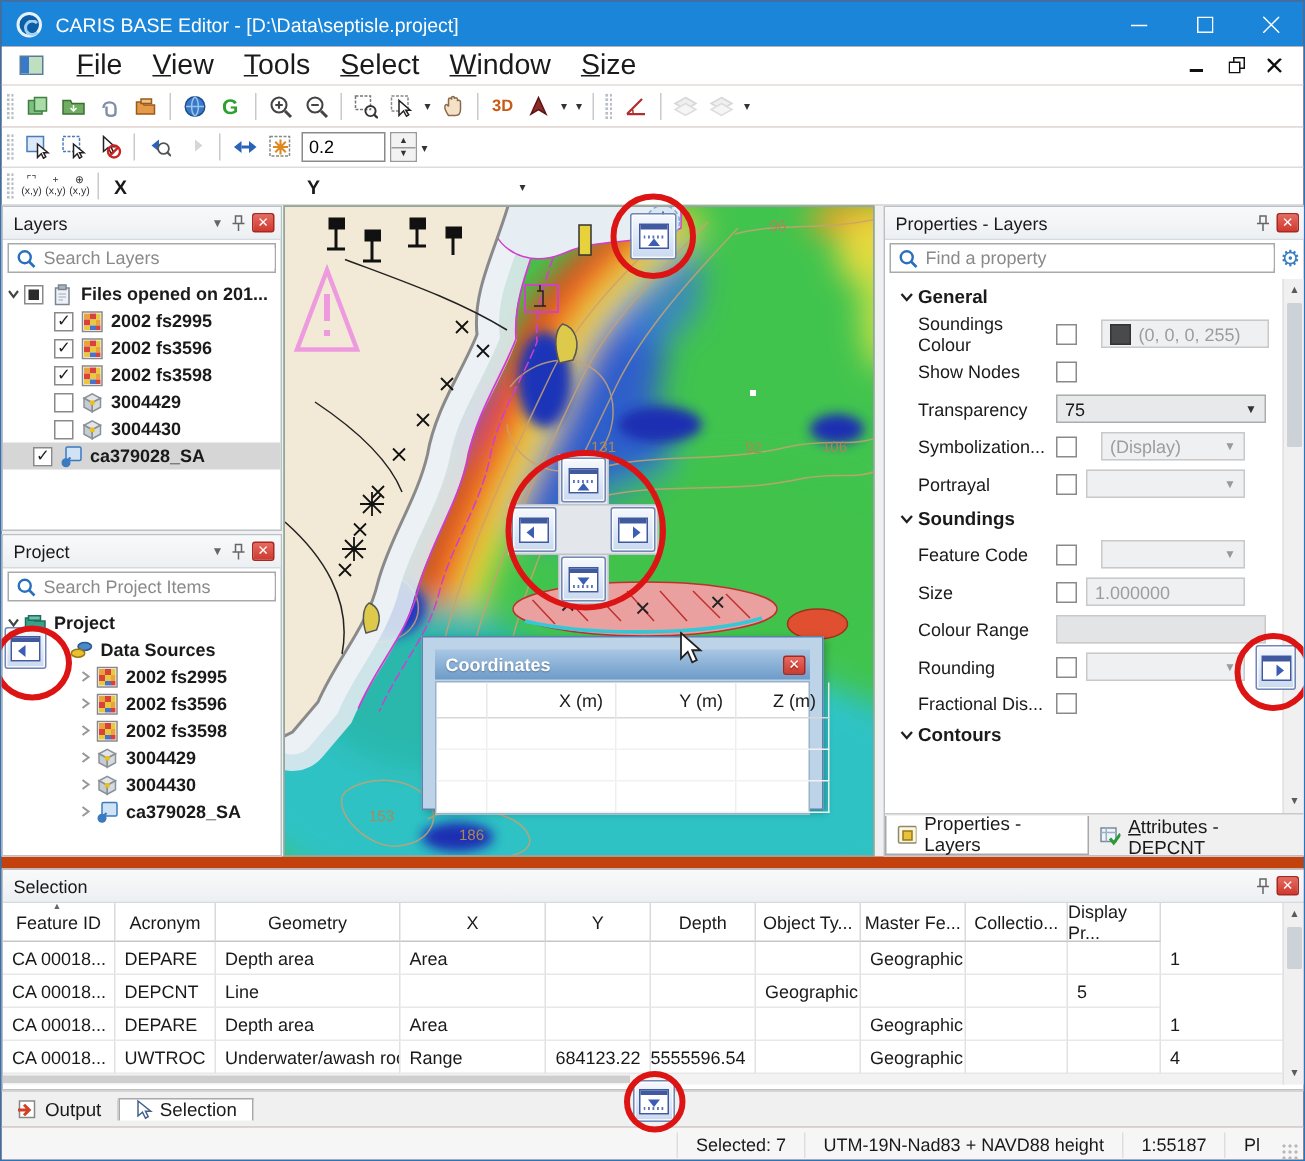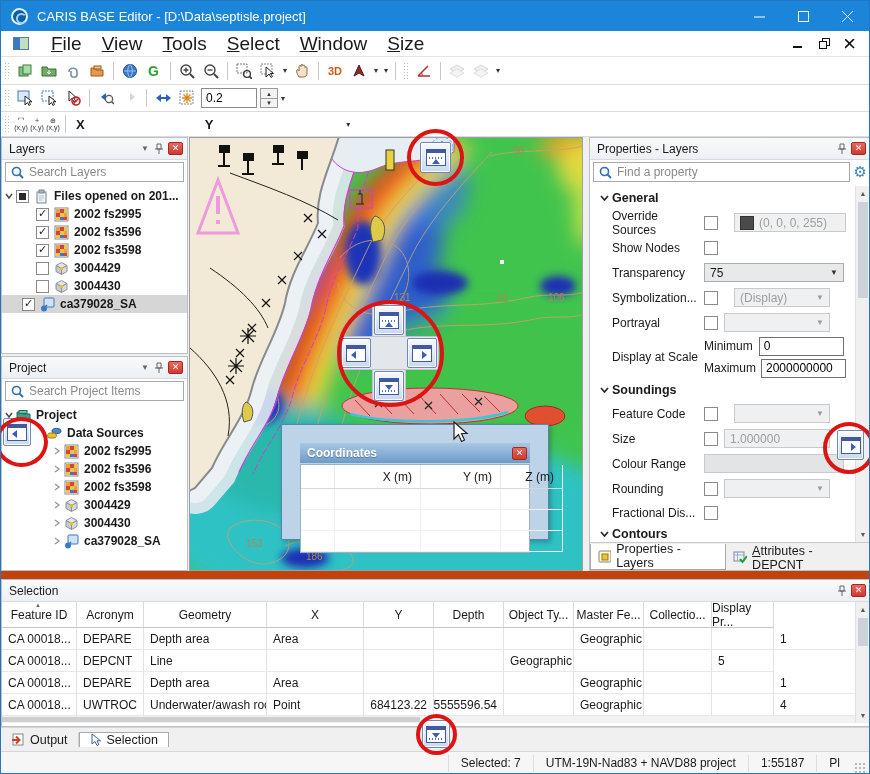--- a/index.html
+++ b/index.html
@@ -96,21 +96,21 @@
   .tri.up { left:5px; top:9px; border-left:4px solid transparent; border-right:4px solid transparent; border-bottom:5px solid #3b5db4; }
   .tri.down { left:5px; top:6px; border-left:4px solid transparent; border-right:4px solid transparent; border-top:5px solid #3b5db4; }
   .tri.left { left:4px; top:5px; border-top:4px solid transparent; border-bottom:4px solid transparent; border-right:5px solid #3b5db4; }
   .tri.right { left:9px; top:5px; border-top:4px solid transparent; border-bottom:4px solid transparent; border-left:5px solid #3b5db4; }
   .dots { position:absolute; left:2px; right:2px; height:2px; background-image:linear-gradient(90deg,#5a74b8 50%,transparent 50%); background-size:3px 2px; }
   .cross-bg { position:absolute; background:#e3e6ea; border:1px solid #bfc4cb; }
 
   .red-circle { position:absolute; border:4px solid #dd1414; border-radius:50%; pointer-events:none; z-index:60; }
 
   
-  .coords-win { position:absolute; left:280px; top:423px; width:268px; height:116px; border:1px solid #5a82ac; background:#bdd3e8; padding:18px; box-shadow:2px 2px 5px rgba(0,0,0,.25); z-index:40; }
+  .coords-win { position:absolute; left:280px; top:423px; width:268px; height:116px; border:1px solid #5a82ac; background:#bdd3e8; padding:8px; box-shadow:2px 2px 5px rgba(0,0,0,.25); z-index:40; }
   .coords-title { height:20px; background:linear-gradient(#a9c7e3,#6d9bc9); display:flex; align-items:center; padding:0 3px 0 7px; color:#fff; font-weight:bold; font-size:12px; text-shadow:0 1px 1px rgba(0,0,0,.3); }
   .coords-body { background:#fff; border:1px solid #9ab2c8; height:89px; margin-top:1px; position:relative; }
   .coords-grid { display:grid; grid-template-columns:34px 86px 80px 62px; }
   .coords-grid .ch { height:24px; display:flex; align-items:center; justify-content:flex-end; padding-right:8px; border-right:1px solid #e8e8e8; border-bottom:1px solid #d8d8d8; font-size:12px; }
   .coords-grid .cc { height:21px; border-right:1px solid #efefef; border-bottom:1px solid #f1f1f1; }
   .cursor-arrow { position:absolute; z-index:70; }
 
   
   .sel-panel { position:absolute; left:0; top:578px; width:870px; height:148px; background:#fff; border:1px solid #b9c0c7; }
   .sel-table { position:absolute; left:0; top:22px; width:855px; }
@@ -688,21 +688,21 @@
       <div style="position:absolute;left:0;top:48px;right:15px;bottom:28px;overflow:hidden">
         <div class="sec-hdr" style="height:24px">
           <span class="chev">
               <svg width="11" height="10">
                 <path d="M2 3 L5.5 7 L9 3" fill="none" stroke="#222" stroke-width="1.6"></path>
               </svg>
             </span>
           <span>General</span>
         </div>
         <div class="prop-row" style="height:25px">
-          <span class="prop-label">Override Sources</span>
+          <span class="prop-label">Soundings Colour</span>
           <span class="pcb"></span>
           <span class="gray-field" style="width:112px;margin-left:16px">
               <span style="width:14px;height:14px;background:#4a4a4a;border:1px solid #333;margin-right:5px"></span>
               <span>(0, 0, 0, 255)</span>
             </span>
         </div>
         <div class="prop-row" style="height:25px">
           <span class="prop-label">Show Nodes</span>
           <span class="pcb"></span>
         </div>
@@ -720,33 +720,20 @@
               <span>(Display)</span>
               <span class="combo-arrow">▼</span>
             </span>
         </div>
         <div class="prop-row" style="height:25px">
           <span class="prop-label">Portrayal</span>
           <span class="pcb"></span>
           <span class="gray-field" style="width:106px;margin-left:6px">
               <span class="combo-arrow">▼</span>
             </span>
-        </div>
-        <div class="prop-row" style="height:44px">
-          <span class="prop-label">Display at Scale</span>
-          <span style="display:flex;flex-direction:column;gap:3px">
-            <span style="display:flex;align-items:center;gap:6px">
-                <span>Minimum</span>
-                <input class="white-input" value="0" style="">
-              </span>
-            <span style="display:flex;align-items:center;gap:5px">
-                <span>Maximum</span>
-                <input class="white-input" value="2000000000" style="">
-              </span>
-          </span>
         </div>
         <div class="sec-hdr" style="height:22px">
           <span class="chev">
               <svg width="11" height="10">
                 <path d="M2 3 L5.5 7 L9 3" fill="none" stroke="#222" stroke-width="1.6"></path>
               </svg>
             </span>
           <span>Soundings</span>
         </div>
         <div class="prop-row" style="height:25px">
@@ -1074,21 +1061,21 @@
           <div class="sel-c"></div>
           <div class="sel-c">Geographic</div>
           <div class="sel-c"></div>
           <div class="sel-c"></div>
           <div class="sel-c">1</div>
         </div>
         <div class="sel-row" style="grid-template-columns: 75px 67px 123px 97px 70px 70px 70px 70px 68px 62px 83px;">
           <div class="sel-c">CA 00018...</div>
           <div class="sel-c">UWTROC</div>
           <div class="sel-c">Underwater/awash rock</div>
-          <div class="sel-c">Point</div>
+          <div class="sel-c">Range</div>
           <div class="sel-c num">684123.22</div>
           <div class="sel-c num">5555596.54</div>
           <div class="sel-c"></div>
           <div class="sel-c">Geographic</div>
           <div class="sel-c"></div>
           <div class="sel-c"></div>
           <div class="sel-c">4</div>
         </div>
       </div>
     <div class="hscroll">
@@ -1113,19 +1100,19 @@
       <svg width="12" height="14">
           <path d="M2,1 L2,11 L5,8.5 L7,12.5 L8.8,11.5 L7,7.8 L10.5,7.8 Z" fill="#fff" stroke="#44608a"></path>
         </svg>
       <span>Selection</span>
     </div>
   </div>
 
   <div class="statusbar">
     <div style="flex:1"></div>
     <div class="sb-seg">Selected: 7</div>
-    <div class="sb-seg">UTM-19N-Nad83 + NAVD88 project</div>
+    <div class="sb-seg">UTM-19N-Nad83 + NAVD88 height</div>
     <div class="sb-seg">1:55187</div>
     <div class="sb-seg" style="min-width:34px">Pl</div>
     <div class="sb-grip"></div>
   </div>
 
 </div>
 
 </body></html>

